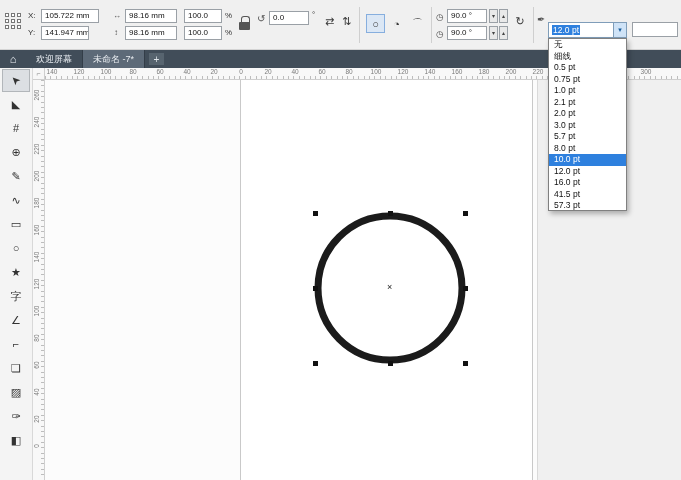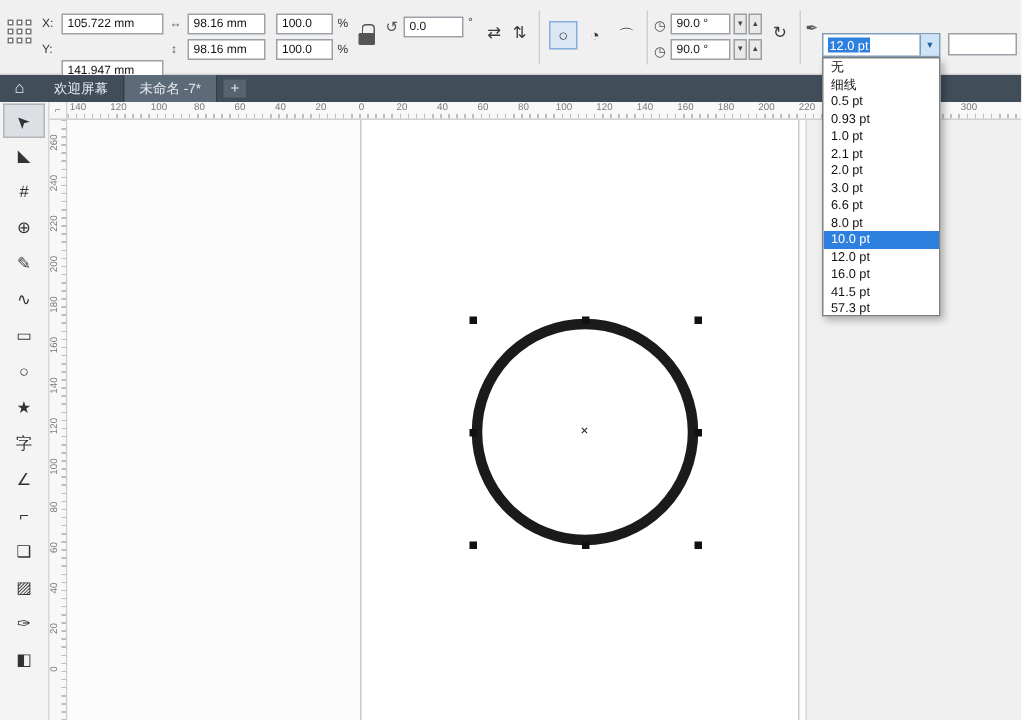--- a/index.html
+++ b/index.html
@@ -77,23 +77,23 @@
         <span></span>
         <span></span>
         <span></span>
         <span></span>
         <span></span>
         <span></span>
         <span></span>
         <span></span>
     </div>
     <span class="lbl" style="left:28px;top:11px">X:</span>
-    <div class="field" style="left:41px;top:9px;width:68px">105.722 mm</div>
+    <div class="field" style="left:41px;top:9px;width:58px">105.722 mm</div>
     <span class="lbl" style="left:28px;top:28px">Y:</span>
-    <div class="field" style="left:41px;top:40px;width:68px">141.947 mm</div>
+    <div class="field" style="left:41px;top:26px;width:48px">141.947 mm</div>
 
     <span class="icolbl" style="left:113px;top:11px;font-size:8px">↔</span>
     <div class="field" style="left:125px;top:9px;width:52px">98.16 mm</div>
     <span class="icolbl" style="left:114px;top:28px;font-size:8px">↕</span>
     <div class="field" style="left:125px;top:26px;width:52px">98.16 mm</div>
 
     <div class="field" style="left:184px;top:9px;width:38px">100.0</div>
     <span class="lbl" style="left:225px;top:11px">%</span>
     <div class="field" style="left:184px;top:26px;width:38px">100.0</div>
     <span class="lbl" style="left:225px;top:28px">%</span>
@@ -251,26 +251,26 @@
       <div class="handle" style="left: 417.5px; top: 205.5px;"></div>
       <div class="handle" style="left: 267.5px; top: 280.5px;"></div>
       <div class="handle" style="left: 342.5px; top: 280.5px;"></div>
       <div class="handle" style="left: 417.5px; top: 280.5px;"></div>
     </div>
 
   <div class="abs" id="dropdown">
       <div class="ddi">无</div>
       <div class="ddi">细线</div>
       <div class="ddi">0.5 pt</div>
-      <div class="ddi">0.93 pt</div>
+      <div class="ddi">0.75 pt</div>
       <div class="ddi">1.0 pt</div>
       <div class="ddi">2.1 pt</div>
       <div class="ddi">2.0 pt</div>
       <div class="ddi">3.0 pt</div>
-      <div class="ddi">6.6 pt</div>
+      <div class="ddi">5.7 pt</div>
       <div class="ddi">8.0 pt</div>
       <div class="ddi hi">10.0 pt</div>
       <div class="ddi">12.0 pt</div>
       <div class="ddi">16.0 pt</div>
       <div class="ddi">41.5 pt</div>
       <div class="ddi">57.3 pt</div>
     </div>
 
 </div>
 

